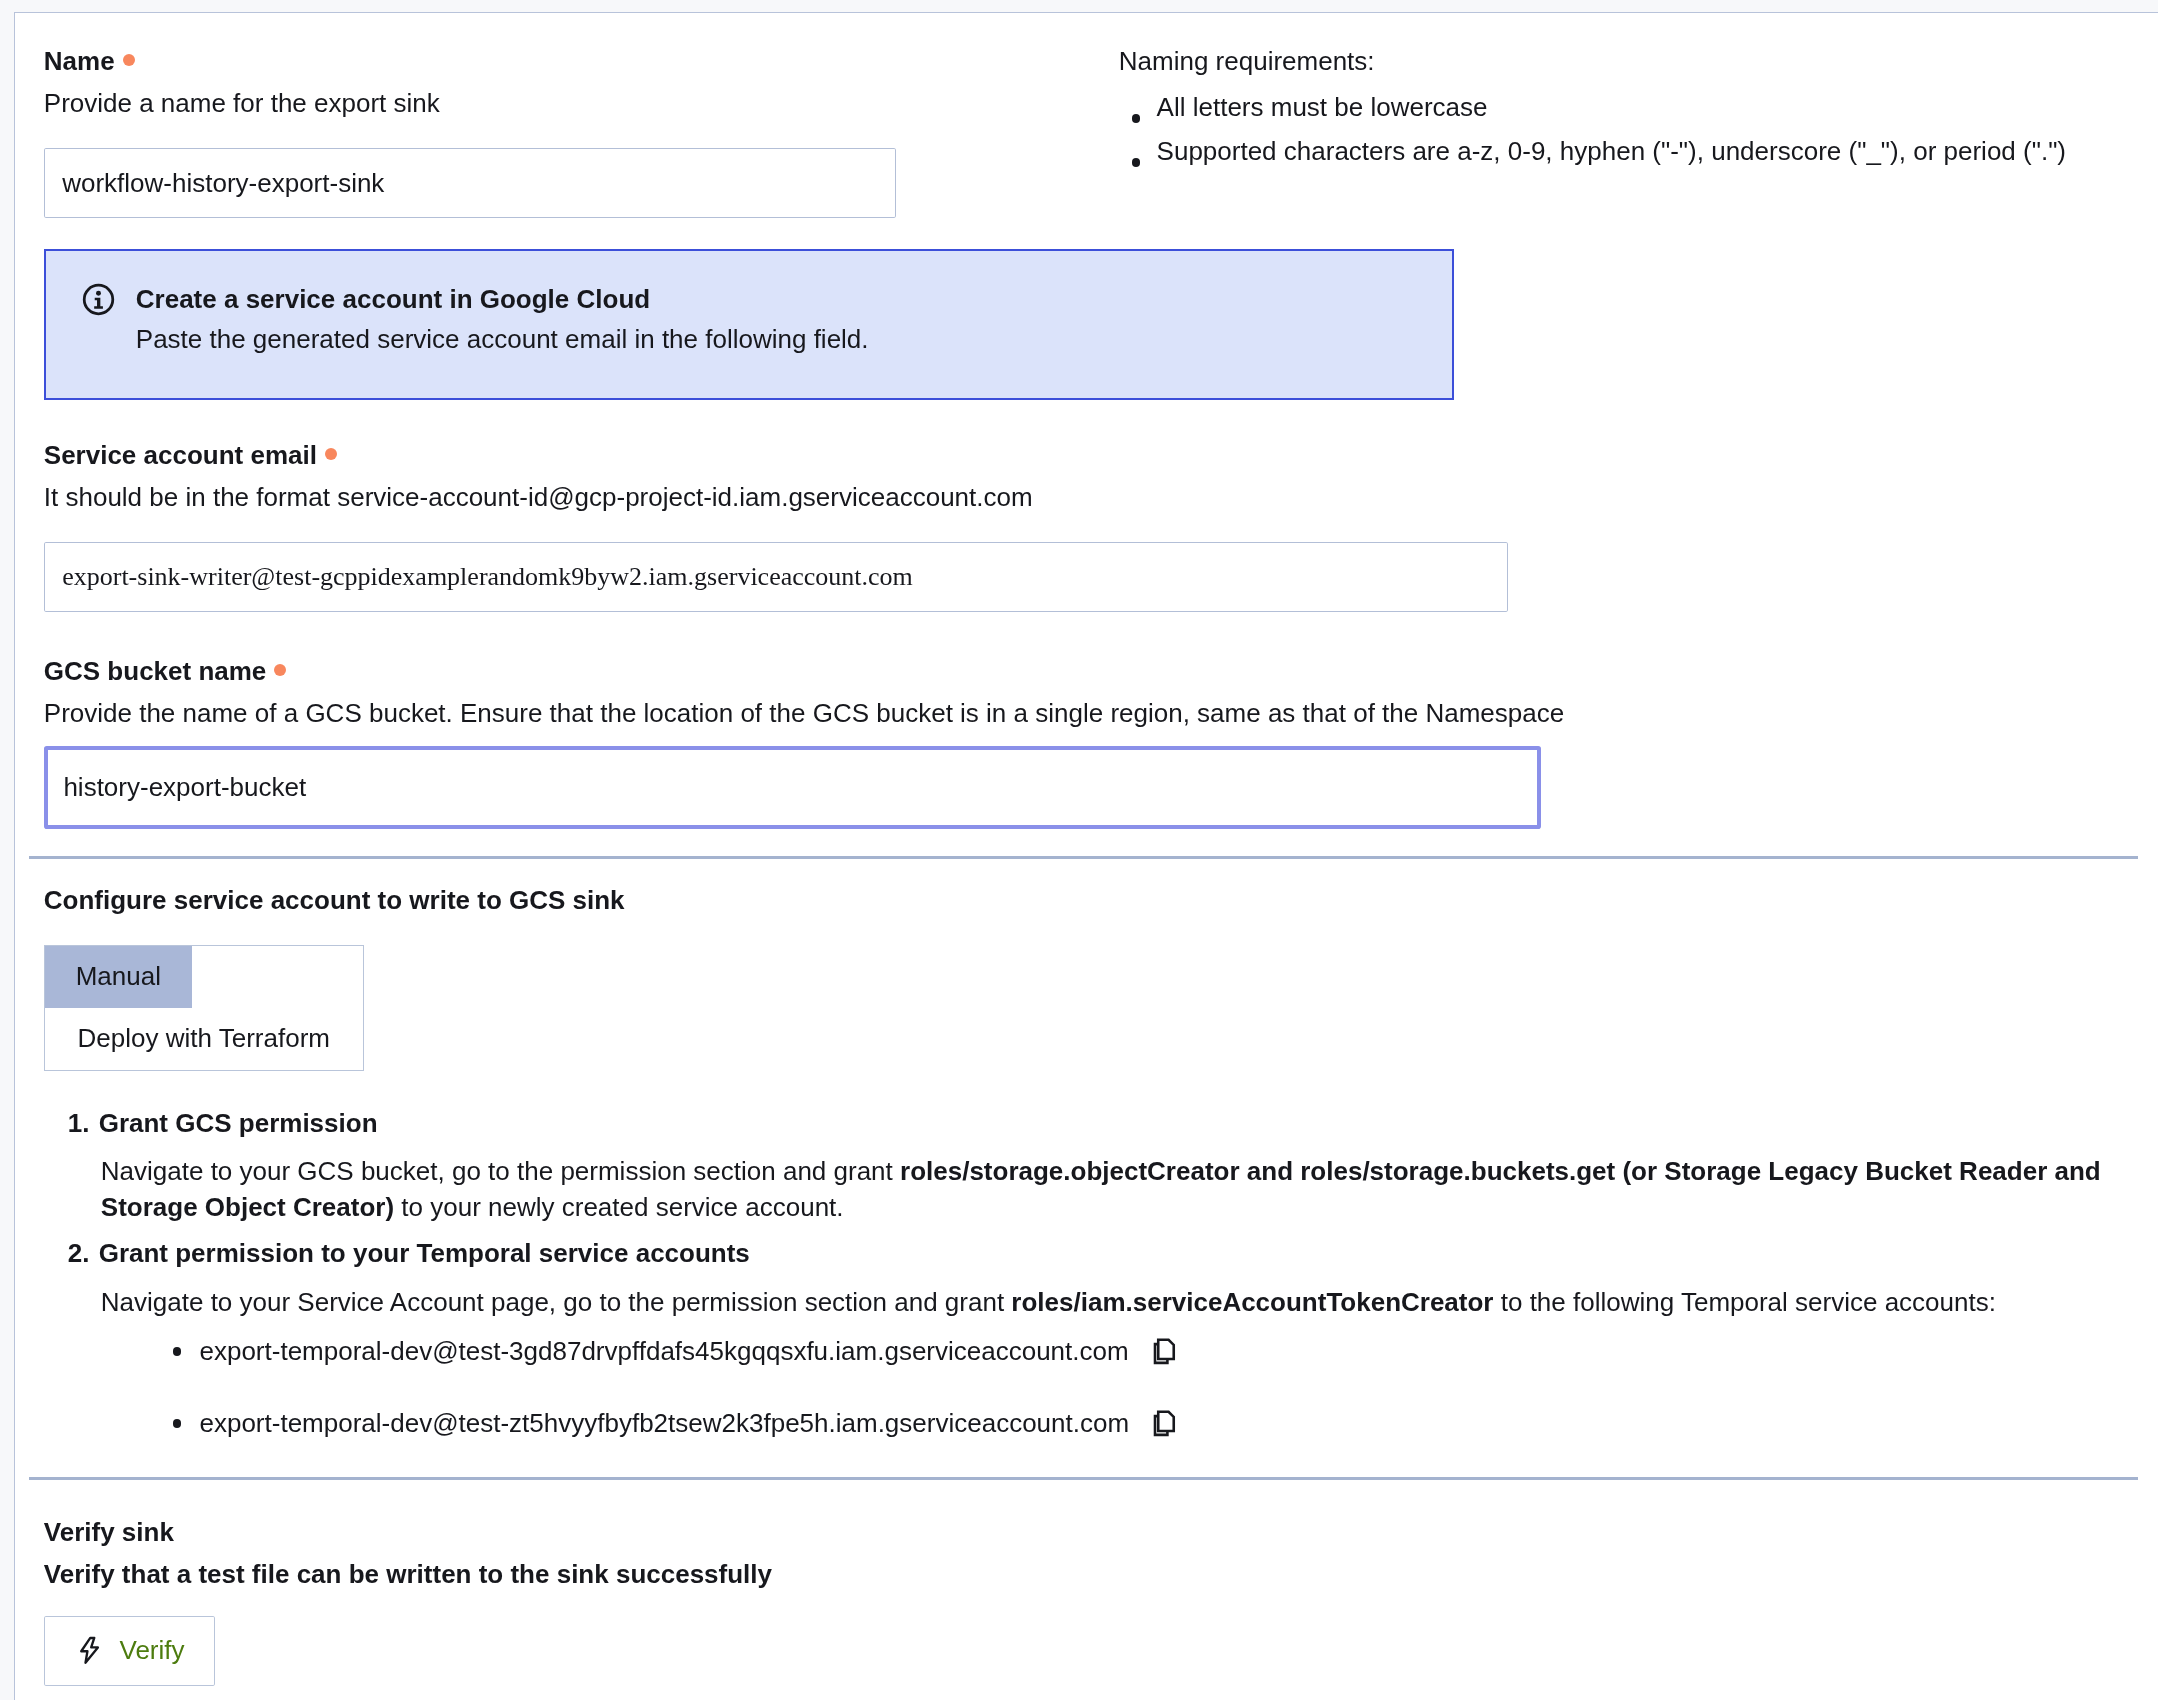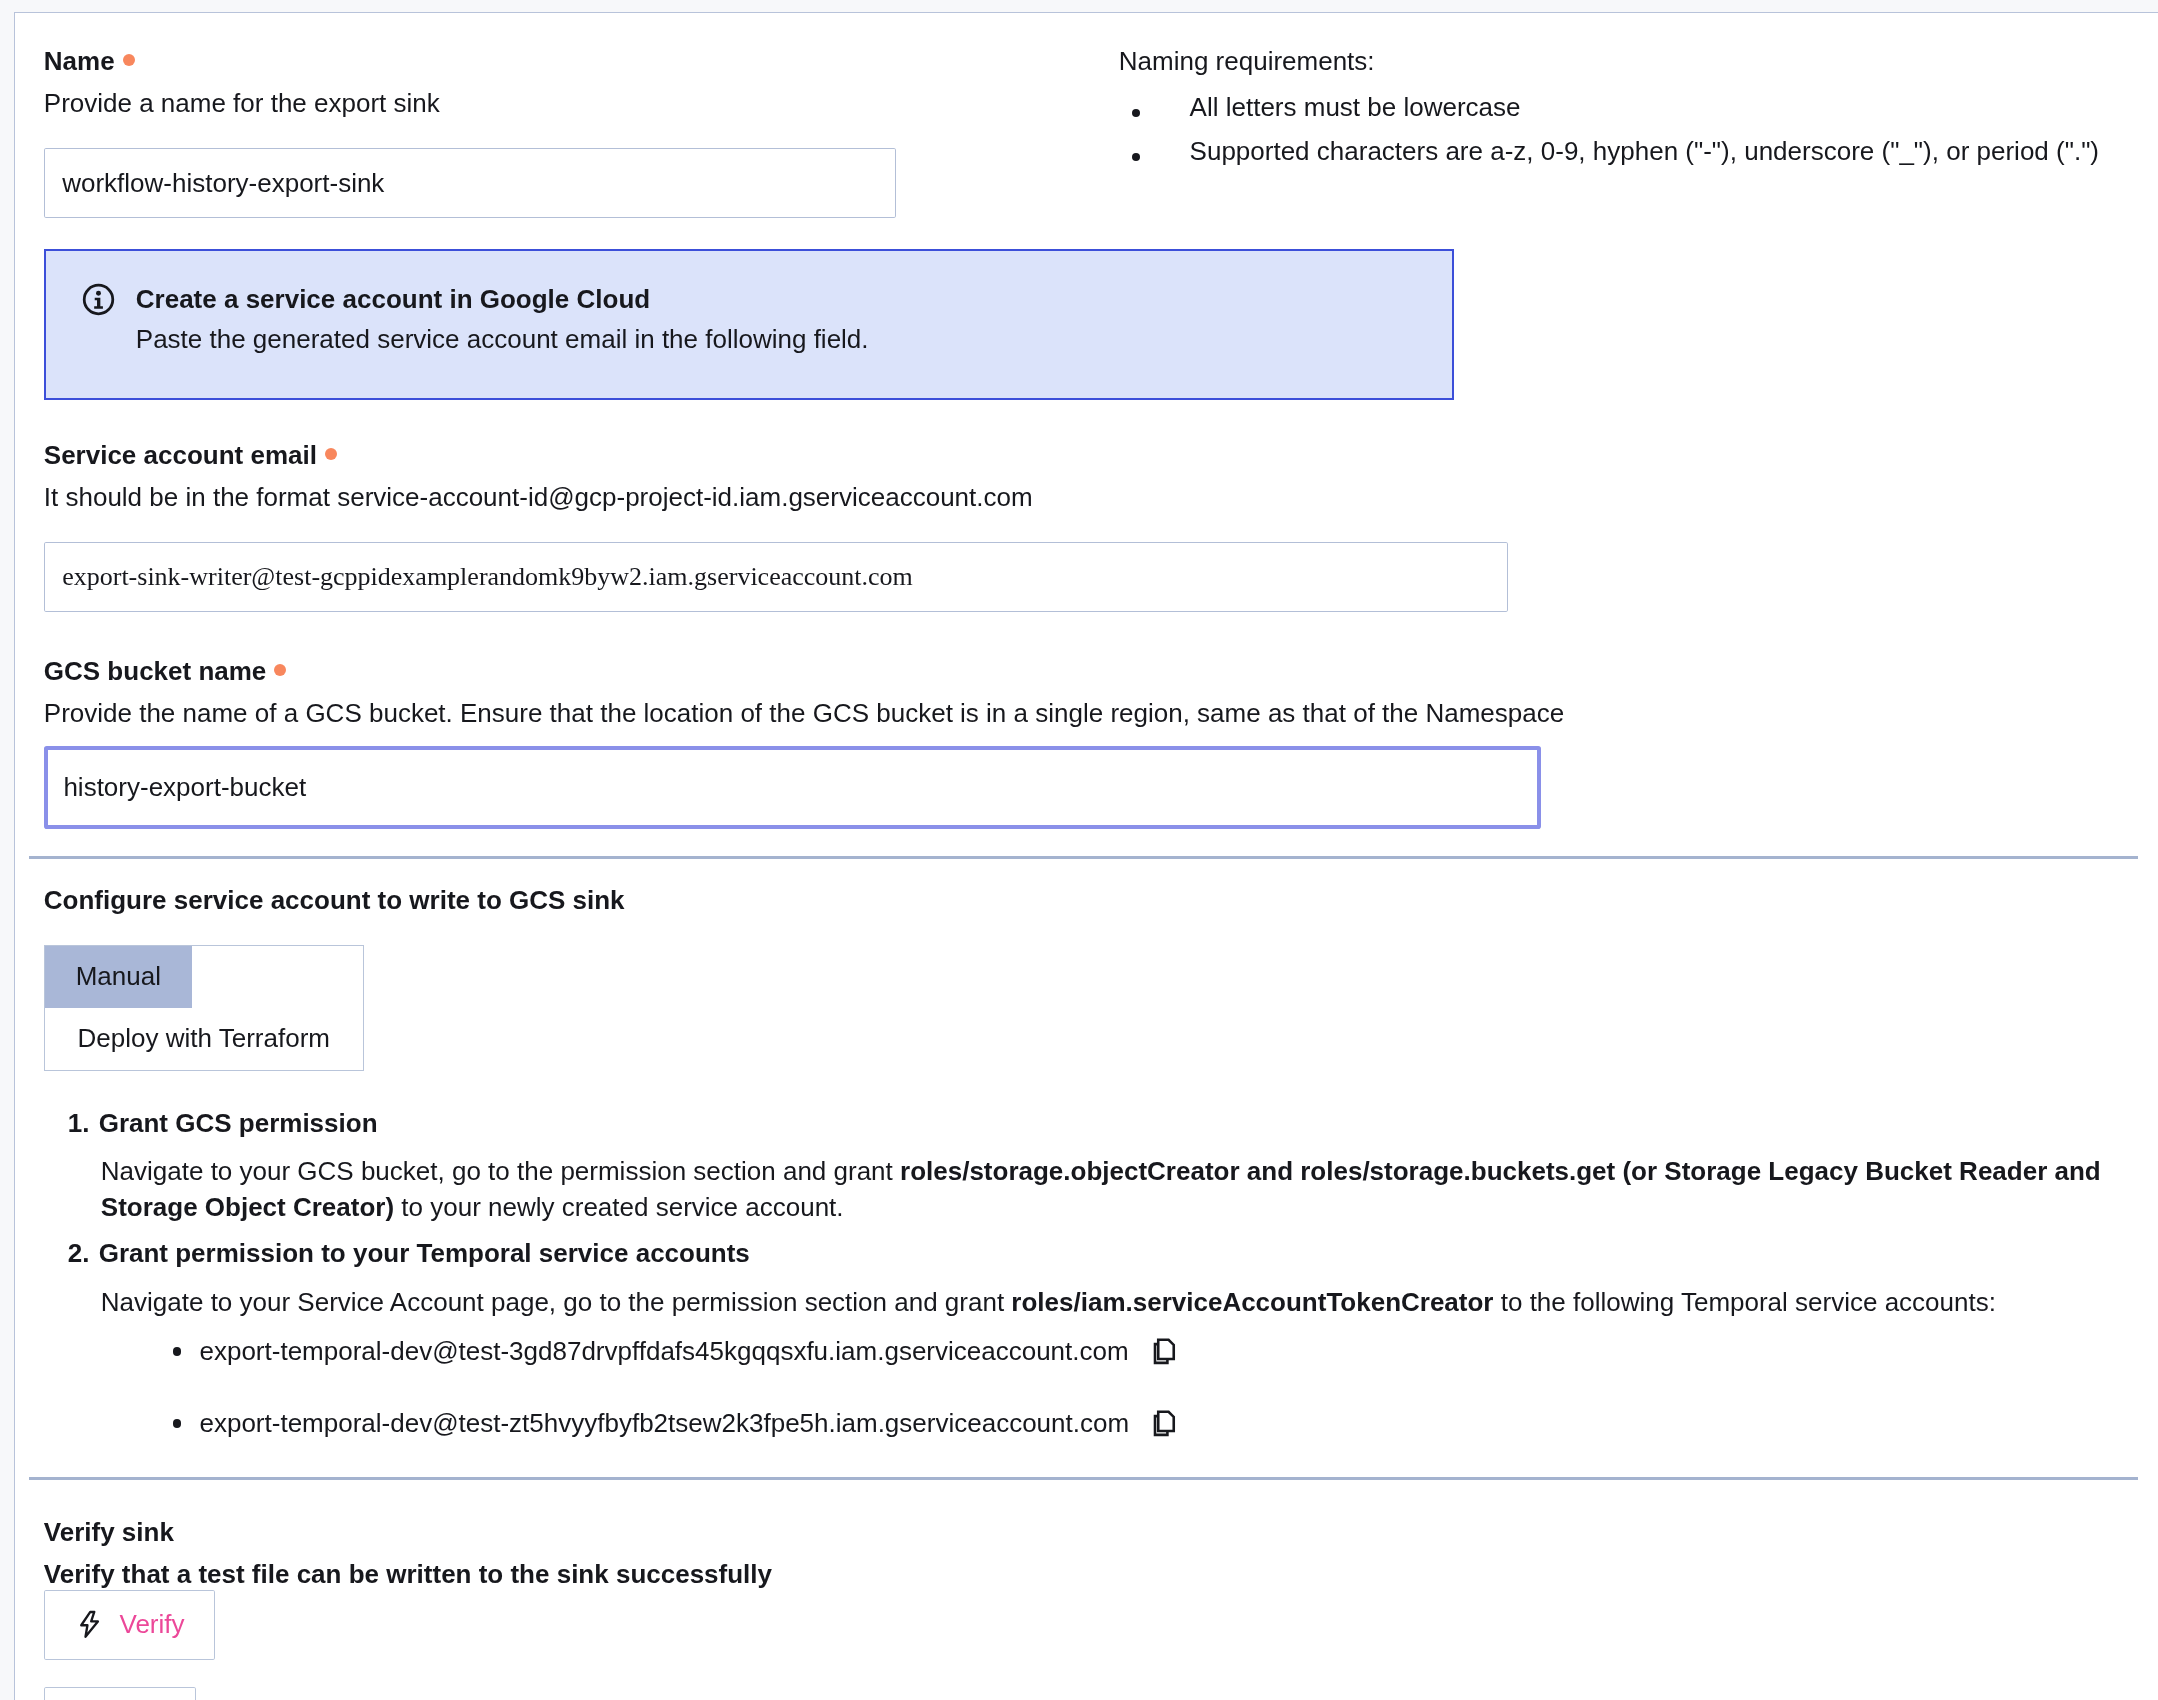--- a/index.html
+++ b/index.html
@@ -39,21 +39,21 @@
   .text-input.wide { width: 1464px; font-family: Liberation Serif, serif; }
   .text-input.focused {
     margin-top: 16.5px;
     width: 1497px; height: 83px;
     border: 4.6px solid #8a90e9; border-radius: 2.8px;
     padding: 0 15.6px;
   }
 
   .req-title { line-height: 31px; }
   .req-list { margin-top: 14.7px; }
-  .req-item { display: flex; align-items: center; line-height: 31px; gap: 33px; }
+  .req-item { display: flex; align-items: flex-end; line-height: 31px; }
   .req-item + .req-item { margin-top: 13px; }
   .li-dot { width: 8.3px; height: 8.3px; border-radius: 50%; background: #17181d; margin: 12px 16.5px 0 13px; flex: none; }
 
   .info-box {
     margin-top: 31px; width: 1410px; height: 151px;
     border: 2.3px solid #3c4fd9; background: #dbe3fa;
     padding: 33px 27.5px 0 35px;
     display: flex; gap: 20px; align-items: flex-start;
   }
   .info-icon { flex: none; margin-top: -1.8px; }
@@ -81,24 +81,24 @@
 
   .sa-list { margin: 14.7px 0 0 129px; }
   .sa-item { display: flex; align-items: center; line-height: 31px; }
   .sa-item + .sa-item { margin-top: 39px; }
   .sa-item .li-dot { margin: 0 18.4px 0 0; }
   .copy-btn { background: none; border: none; padding: 0; margin-left: 18.4px; cursor: pointer; display: inline-flex; align-items: center; }
 
   .verify-title { margin-top: 37px; font-weight: 700; line-height: 31px; }
   .verify-desc { margin-top: 11px; line-height: 31px; font-weight: bold; }
   .verify-btn {
-    display: inline-flex; align-items: center; gap: 14.7px;
+    margin-top: 26px; display: inline-flex; align-items: center; gap: 14.7px;
     height: 70px; padding: 0 29px;
     background: #fff; border: 1.8px solid #b9c5da; border-radius: 1.8px;
-    font: inherit; color: #ec4899; cursor: pointer;
+    font: inherit; color: #4d7c0f; cursor: pointer;
   }
 
   .actions { margin-top: 27.5px; display: flex; align-items: flex-start; }
   .create-btn {
     width: 152px; height: 88px;
     background: #fff; border: 1.8px solid #b9c5da; border-radius: 1.8px;
     font: inherit; color: #17181d; cursor: pointer;
     display: flex; align-items: center; justify-content: center;
   }
   .cancel-btn {

